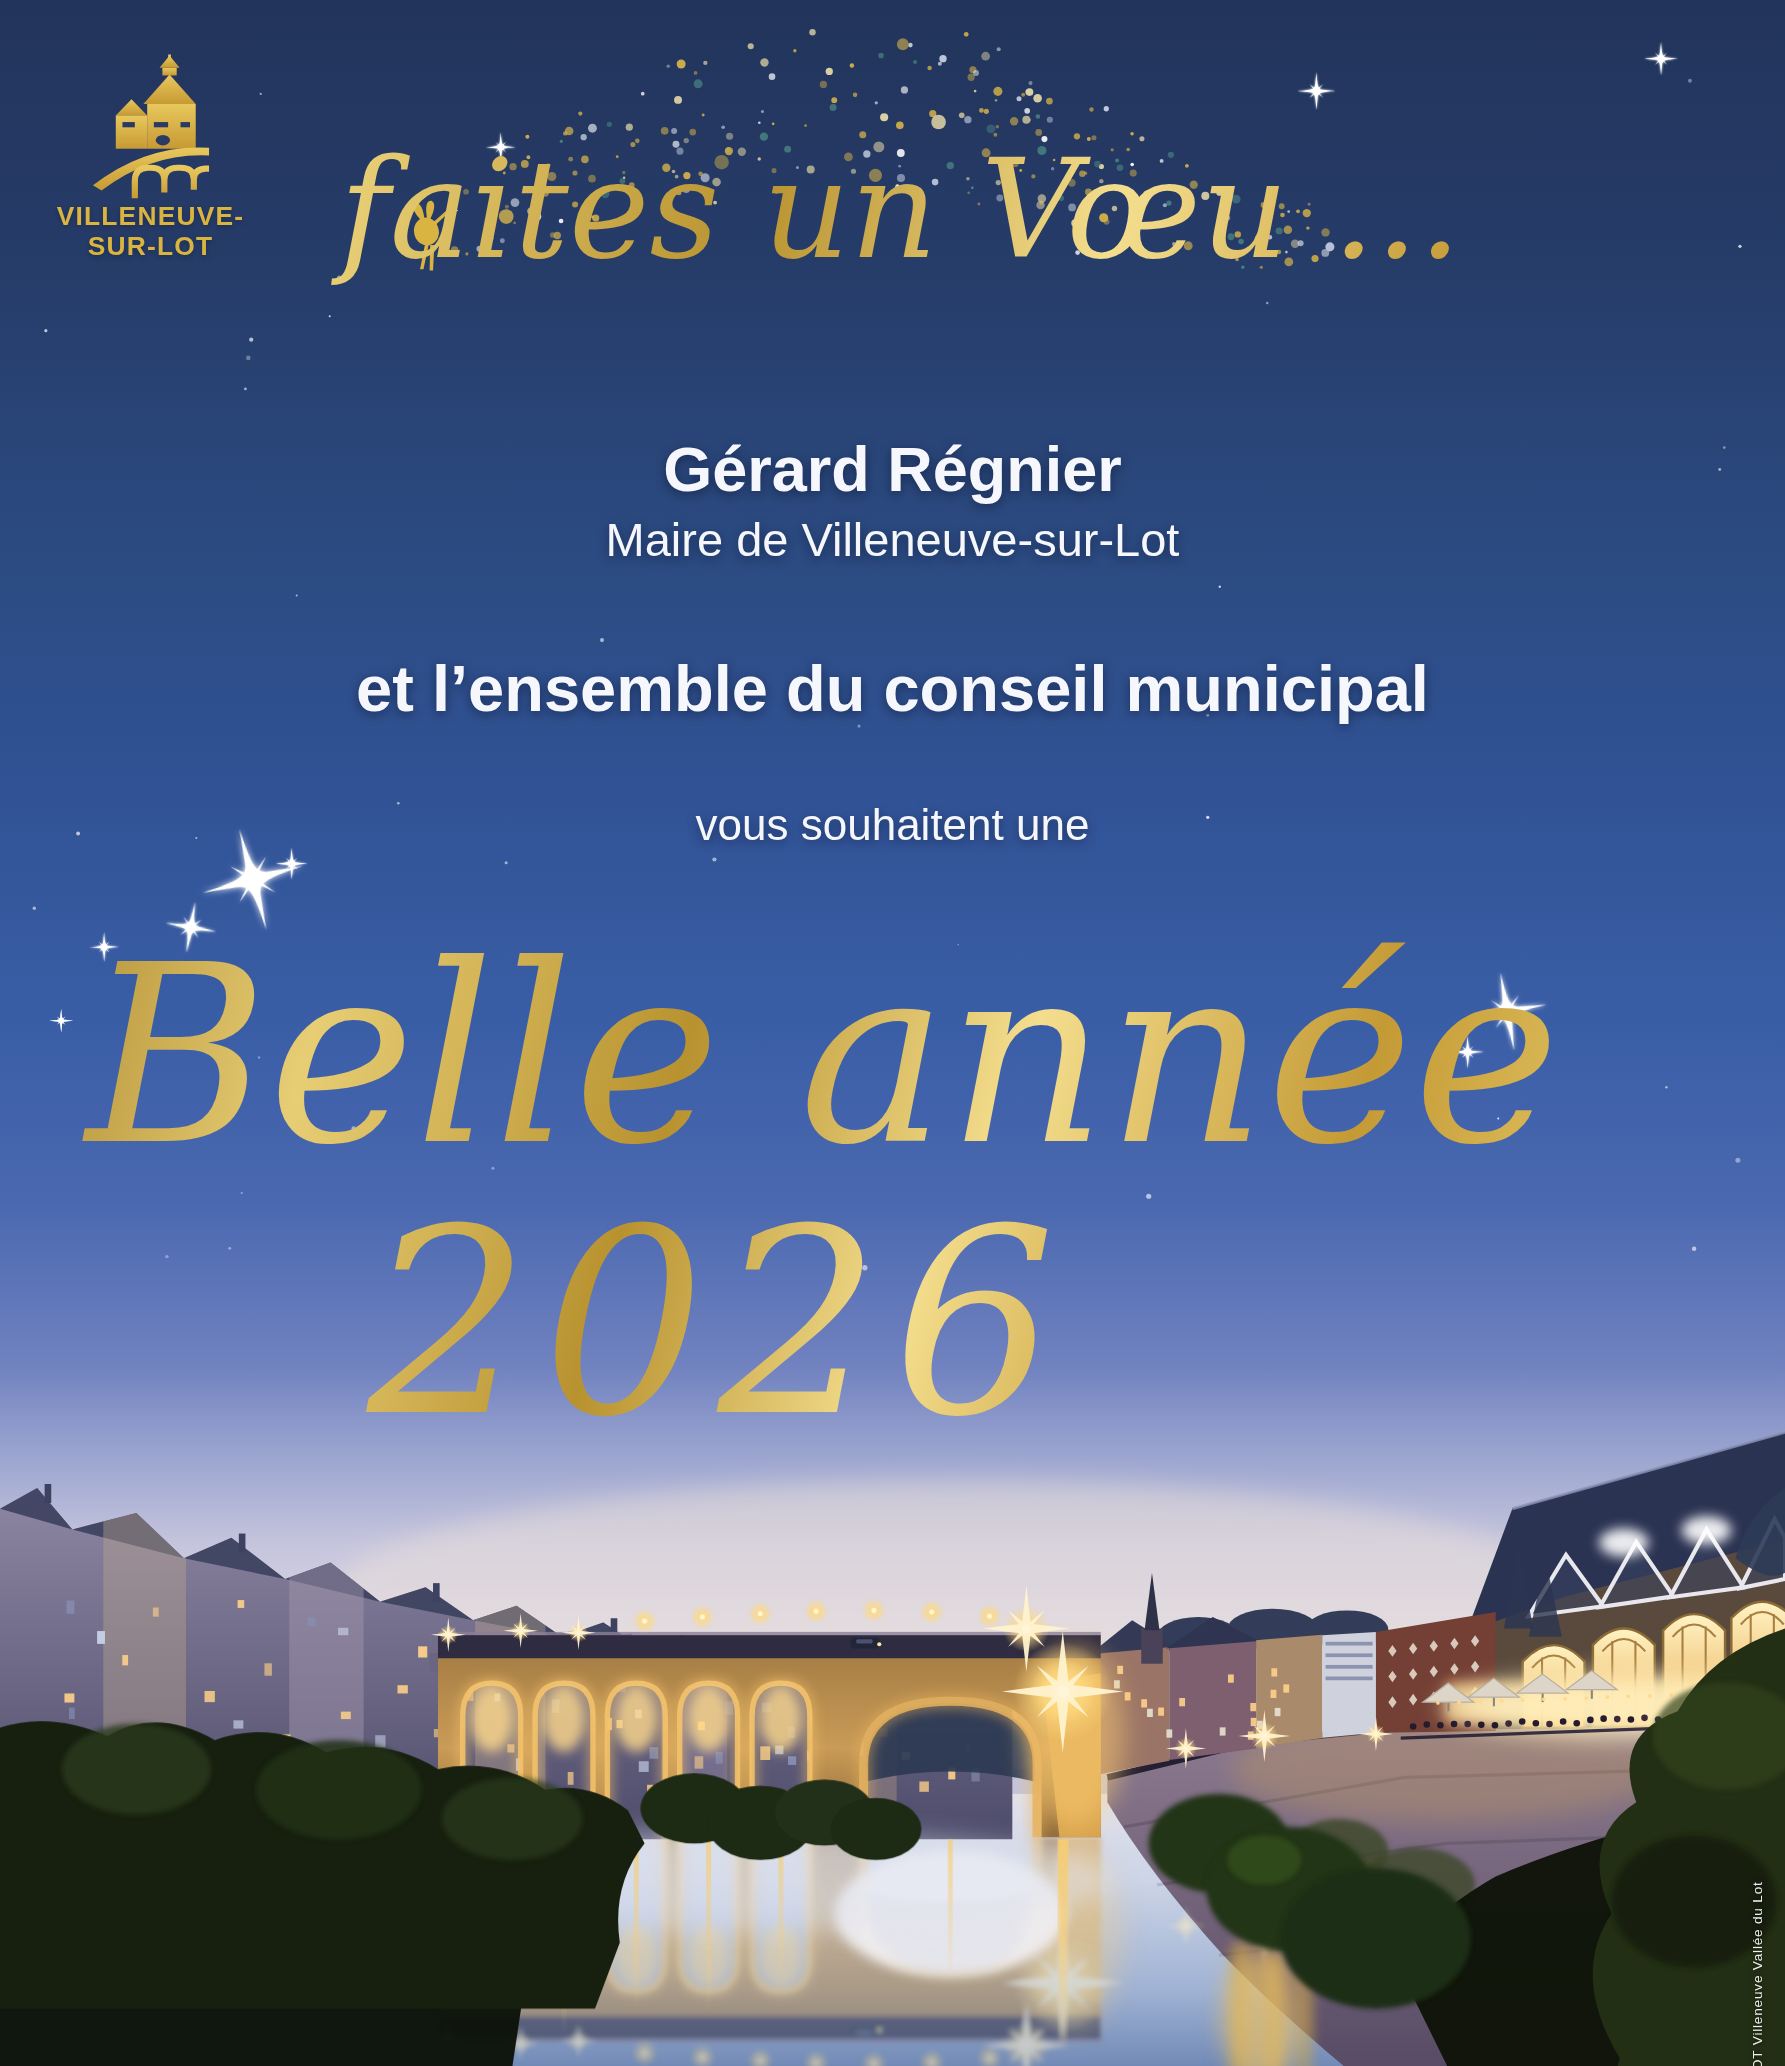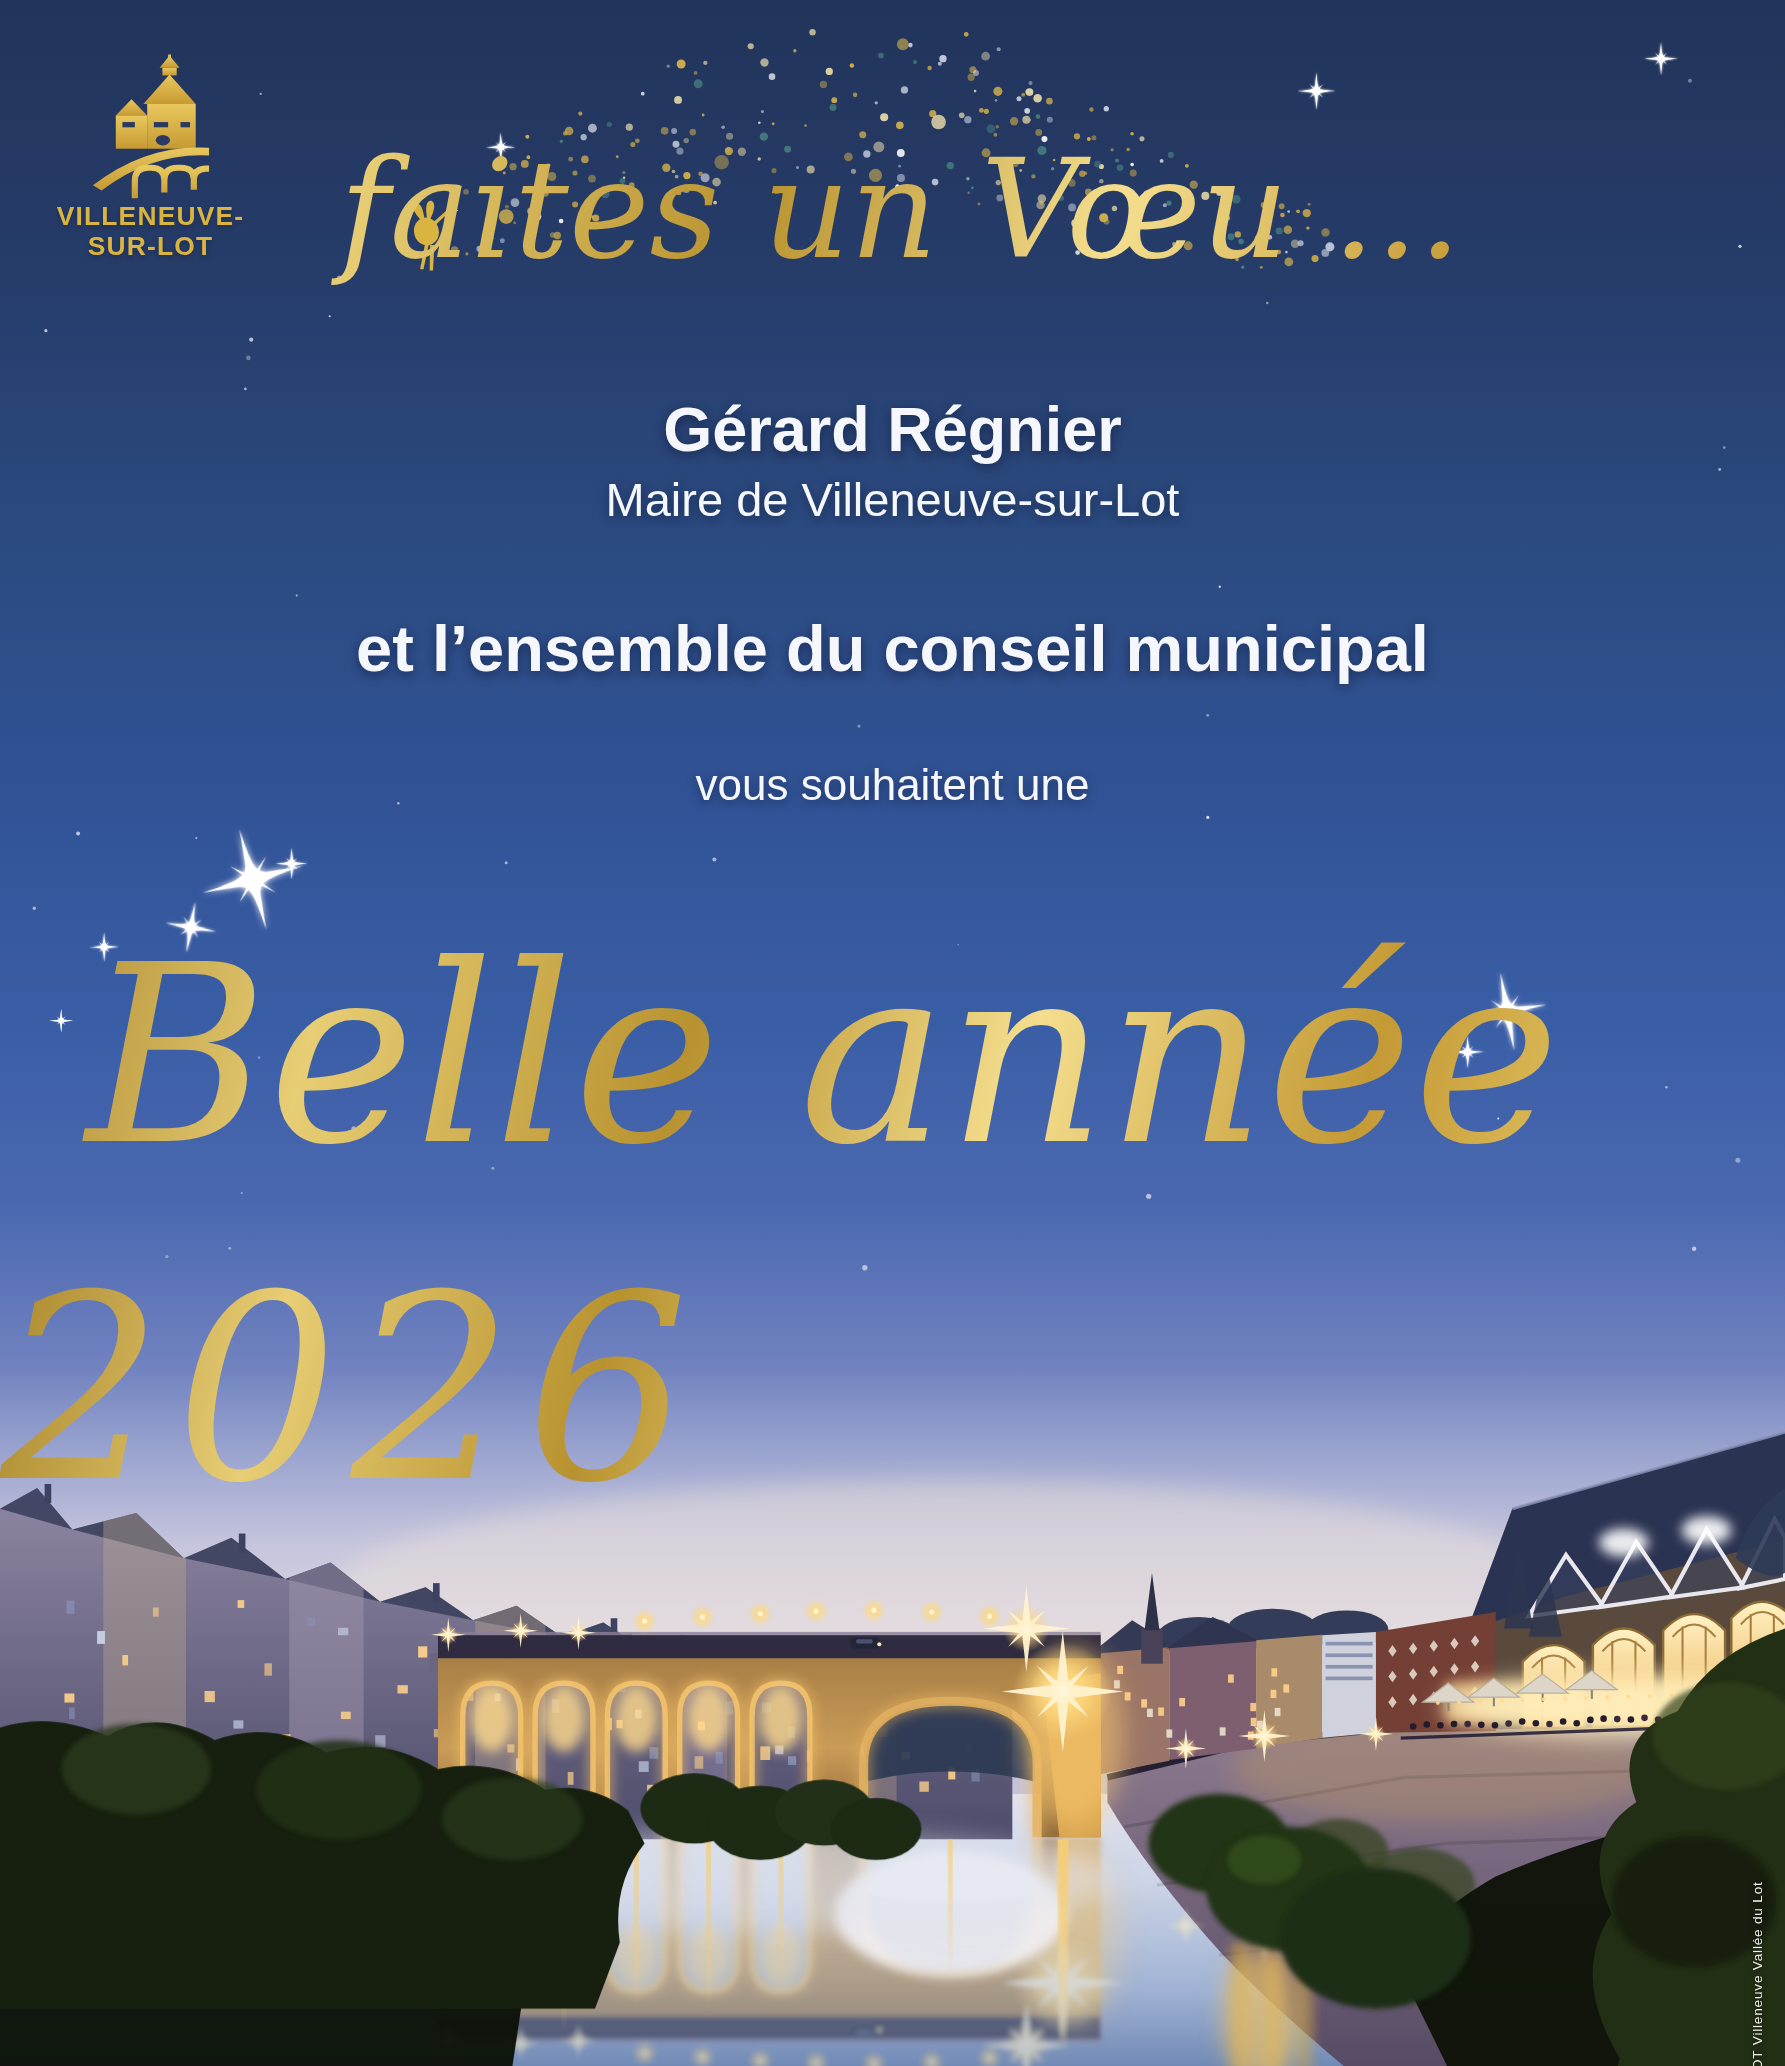--- a/index.html
+++ b/index.html
@@ -29,24 +29,24 @@
     .gold-script{
       background:linear-gradient(105deg,#a8842a 0%,#e7cd74 20%,#b8922f 42%,
                  #f4de8e 62%,#c49a35 82%,#e6c96a 100%);
       -webkit-background-clip:text;background-clip:text;color:transparent;
       text-shadow:none;
     }
   }
   #tagline{top:131px;left:8px;width:1785px;text-align:center;
            box-sizing:border-box;font-size:136px;}
   #headline1{top:911px;left:0;width:1646px;text-align:center;font-size:248px;}
-  #headline2{top:1240px;left:0;width:1435px;font-size:256px;letter-spacing:12.4px;}
+  #headline2{top:1174px;left:0;width:1435px;text-align:center;font-size:256px;letter-spacing:12.4px;}
   
   .wtxt{left:0;width:1785px;text-align:center;color:#f5f7fc;
-        text-shadow:0 2.5px 10.7px rgba(2,8,30,.45);white-space:nowrap;}
+        text-shadow:0 2.5px 10.7px rgba(2,8,30,.45);white-space:nowrap;margin-top:40px;}
   #g-name{top:393px;font-size:63px;font-weight:bold;}
   #g-role{top:472px;font-size:47px;font-weight:400;}
   #g-council{top:611px;font-size:65px;font-weight:bold;text-align:center;}
   #g-wish{top:760px;font-size:44px;font-weight:400;}
   
   #credit{
     right:20px;top:1826px;height:405px;display:flex;align-items:center;
     writing-mode:vertical-rl;transform:rotate(180deg);
     font-size:13.6px;letter-spacing:0.8px;color:rgba(255,255,255,.93);
     text-shadow:0 0 4.1px rgba(0,0,0,.6);

